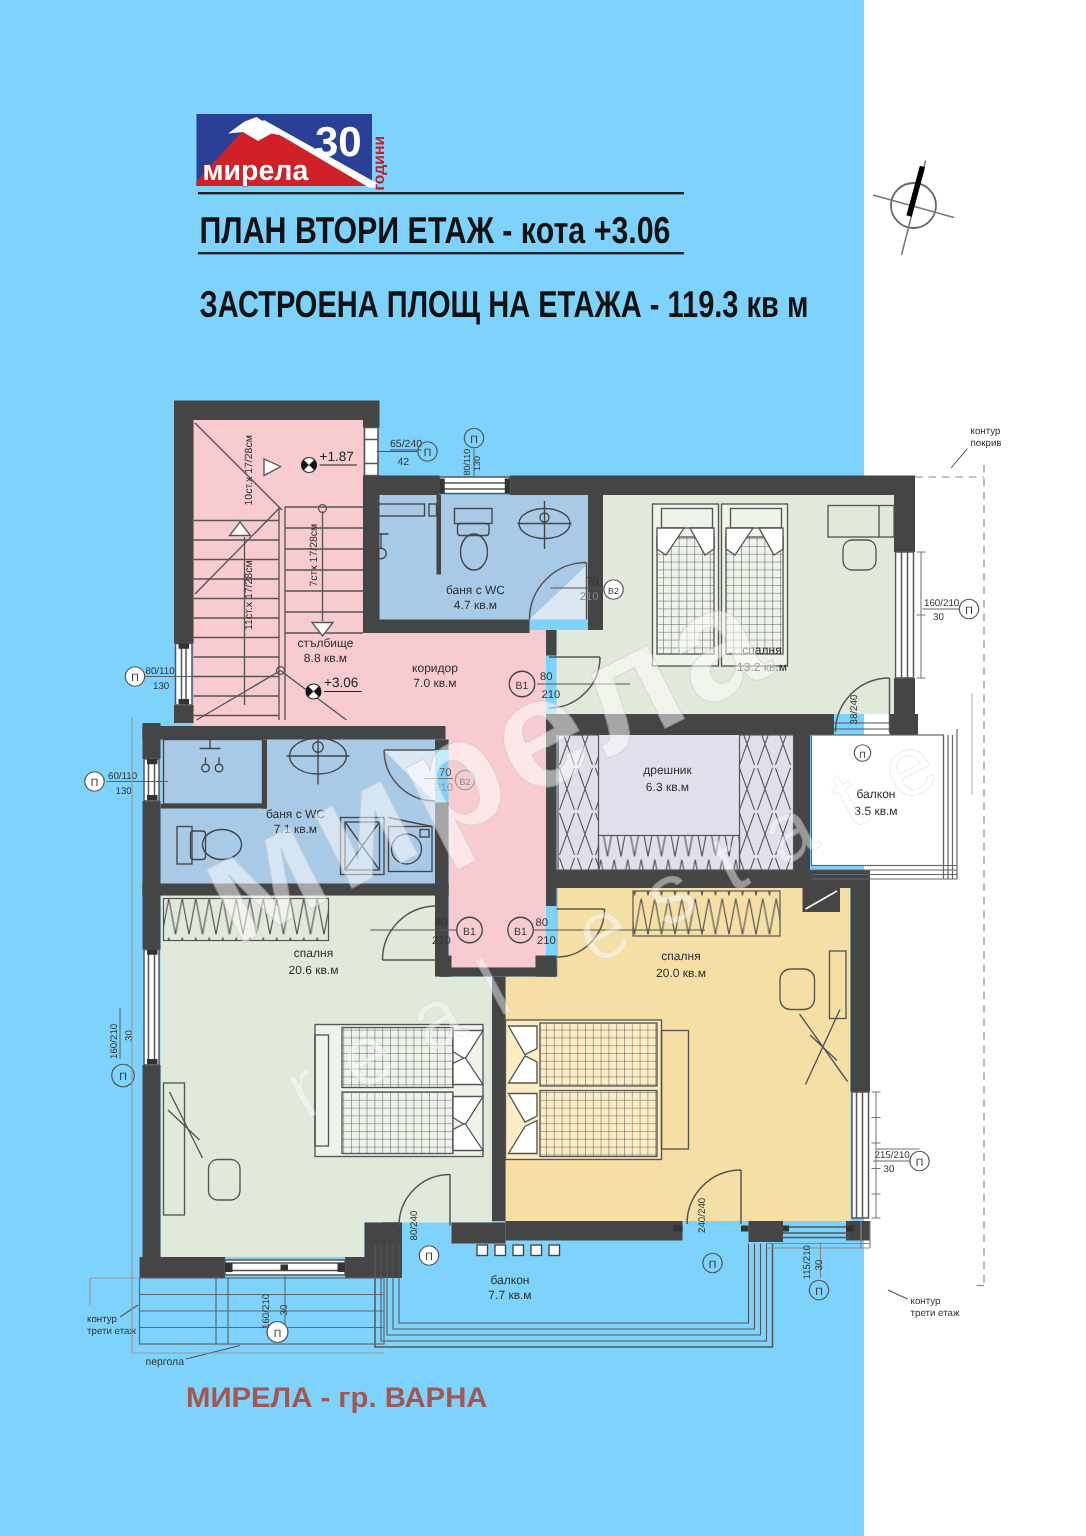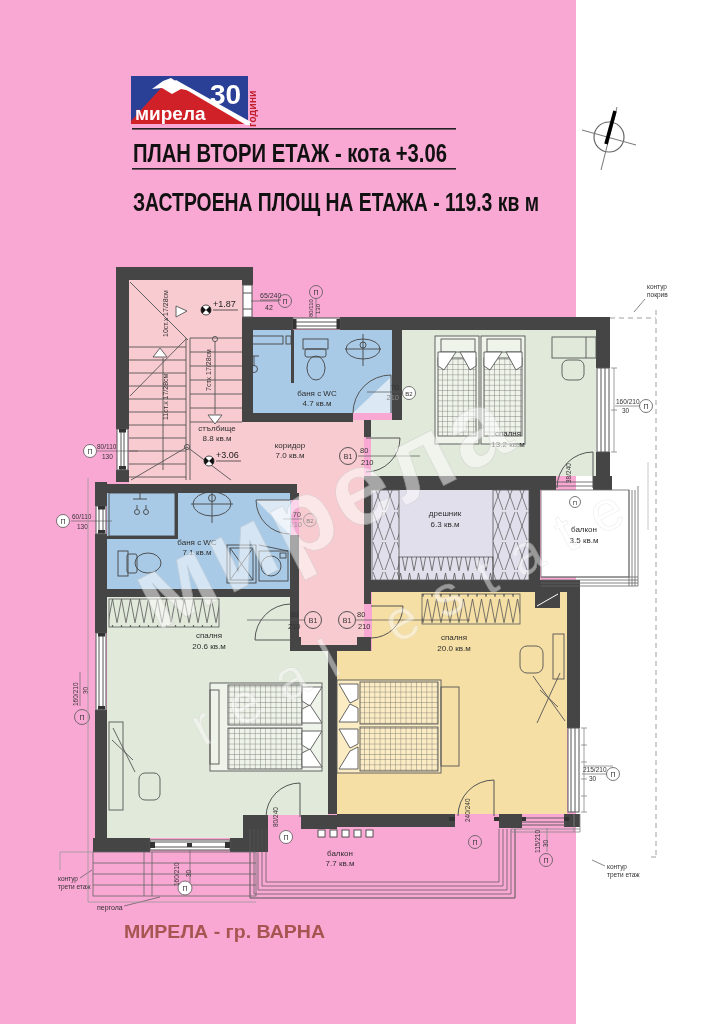--- a/index.html
+++ b/index.html
@@ -1,17 +1,17 @@
 <!DOCTYPE html>
 <html><head>
 <meta charset="utf-8">
 <style>
 html,body{margin:0;padding:0;background:#fff;width:724px;height:1024px;overflow:hidden;}
 *{font-family:"Liberation Sans",sans-serif;}
-#page{position:relative;width:576px;height:1024px;background:#f9a8d4;}
+#page{position:relative;width:576px;height:1024px;background:#7dd3fc;}
 svg{position:absolute;left:0;top:0;}
 .lbl{font-size:8px;fill:#2e2e2e;}
 .dim{font-size:7px;fill:#2e2e2e;}
 </style>
 </head>
 <body>
 <div id="page">
 <svg width="724" height="1024" viewBox="0 0 724 1024">
 <defs>
 <pattern id="bedgrid" width="5.2" height="5.2" patternUnits="userSpaceOnUse">

